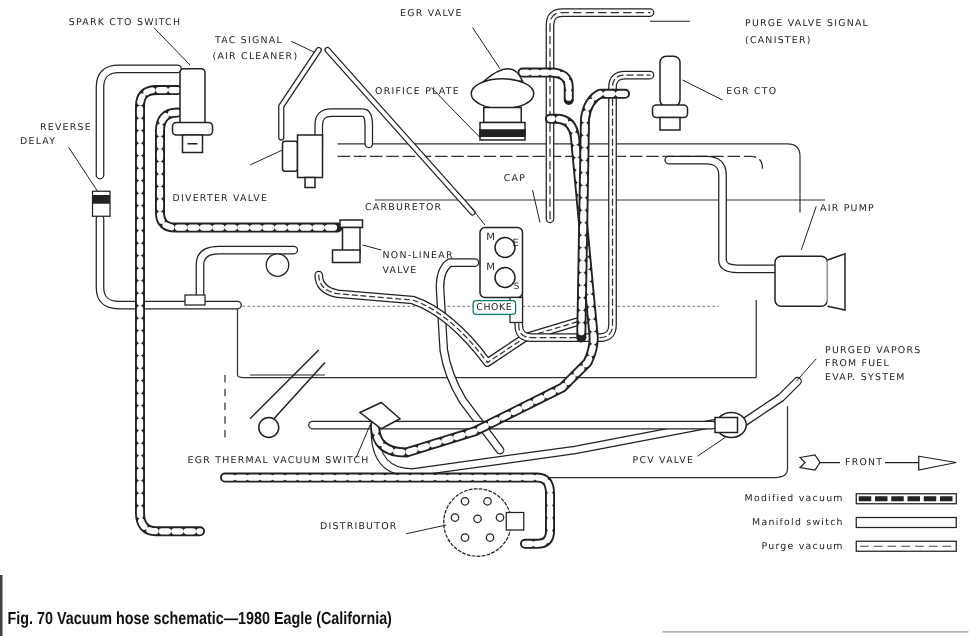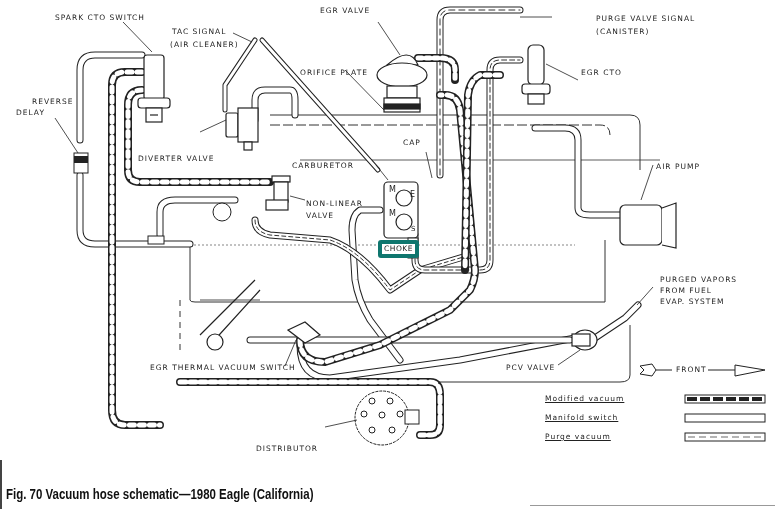--- a/index.html
+++ b/index.html
@@ -4,21 +4,21 @@
 <style>
   html, body { margin: 0; padding: 0; background: #ffffff; }
   body { width: 775px; height: 509px; position: relative; overflow: hidden;
          font-family: "Liberation Sans", sans-serif; color: #1a1a1a; }
   #diagram { position: absolute; left: 0; top: 0; width: 775px; height: 509px; }
   .lbl { position: absolute; font-family: "DejaVu Sans", sans-serif; font-size: 7.5px;
          letter-spacing: 1px; color: #222; text-transform: uppercase; line-height: 10px; white-space: nowrap; }
   .caption { position: absolute; left: 6px; top: 486px; font-family: "Liberation Sans", sans-serif;
              font-weight: bold; font-size: 14px; color: #111; transform: scaleX(0.82); transform-origin: left top; }
   .legend-label { position: absolute; font-family: "DejaVu Sans", sans-serif; font-size: 7.5px;
-                  letter-spacing: 1px; color: #222; text-align: left; width: 130px; text-decoration: underline; }
+                  letter-spacing: 1px; color: #222; text-align: right; width: 130px; }
   .leftbar { position: absolute; left: 0; top: 460px; width: 2px; height: 49px; background: #444; }
   .botline { position: absolute; left: 530px; top: 505px; width: 245px; height: 1px; background: #999; }
 </style>
 </head>
 <body>
 
 <svg id="diagram" viewBox="0 0 775 509" xmlns="http://www.w3.org/2000/svg">
   <defs>
     <g id="hose-modified-style"></g>
   </defs>
@@ -206,28 +206,28 @@
 <div class="lbl" style="left:138px;top:154px">Diverter valve</div>
 <div class="lbl" style="left:403px;top:138px">Cap</div>
 <div class="lbl" style="left:292px;top:161px">Carburetor</div>
 <div class="lbl" style="left:656px;top:162px">Air pump</div>
 <div class="lbl" style="left:306px;top:199px">Non-linear</div>
 <div class="lbl" style="left:306px;top:211px">valve</div>
 <div class="lbl" style="left:389px;top:185px;font-size:8px;letter-spacing:0">M</div>
 <div class="lbl" style="left:410px;top:190px;font-size:8px;letter-spacing:0">E</div>
 <div class="lbl" style="left:389px;top:209px;font-size:8px;letter-spacing:0">M</div>
 <div class="lbl" style="left:411px;top:224px;font-size:7px;letter-spacing:0">S</div>
-<div class="lbl" style="left:378px;top:240px;border:4px solid #0f766e;border-radius:3px;padding:0 2px;background:#fff;letter-spacing:0.5px">Choke</div>
+<div class="lbl" style="left:378px;top:240px;border:1px solid #0f766e;border-radius:3px;padding:0 2px;background:#fff;letter-spacing:0.5px">Choke</div>
 <div class="lbl" style="left:660px;top:275px">Purged vapors</div>
 <div class="lbl" style="left:660px;top:286px">from fuel</div>
 <div class="lbl" style="left:660px;top:297px">evap. system</div>
 <div class="lbl" style="left:150px;top:363px">EGR thermal vacuum switch</div>
 <div class="lbl" style="left:506px;top:363px">PCV valve</div>
 <div class="lbl" style="left:676px;top:365px">Front</div>
-<div class="lbl" style="left:256px;top:444px">Distributor</div>
+<div class="lbl" style="left:256px;top:416px">Distributor</div>
 
 <div class="legend-label" style="left:545px;top:394px">Modified vacuum</div>
 <div class="legend-label" style="left:545px;top:413px">Manifold switch</div>
 <div class="legend-label" style="left:545px;top:432px">Purge vacuum</div>
 
 <div class="leftbar"></div>
 <div class="botline"></div>
 <div class="caption">Fig. 70 Vacuum hose schematic—1980 Eagle (California)</div>
 
 </body></html>

